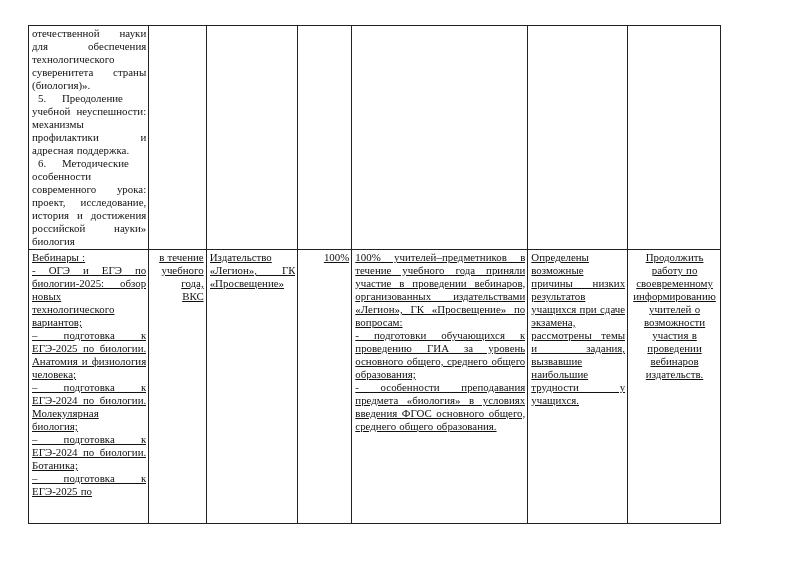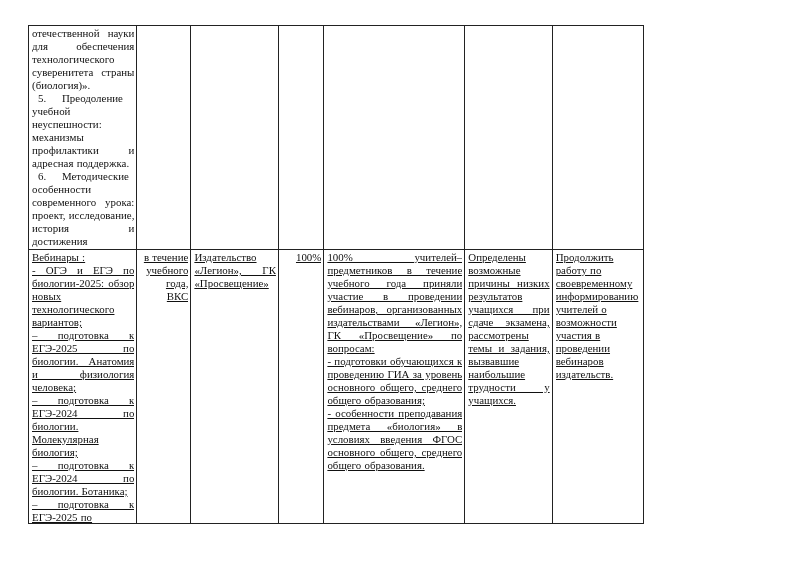--- a/index.html
+++ b/index.html
@@ -2,21 +2,21 @@
 <html><head>
 <meta charset="utf-8">
 <style>
   html, body {
     margin: 0;
     padding: 0;
     background: #ffffff;
   }
   .page {
     position: relative;
-    width: 644px;
+    width: 721px;
     height: 566px;
     background: #ffffff;
     overflow: hidden;
     font-family: "Liberation Serif", "DejaVu Serif", serif;
     color: #111111;
   }
   table.doc {
     position: absolute;
     left: 28px;
     top: 25px;
@@ -36,21 +36,21 @@
   .row2 .clip { height: 272px; text-decoration: underline; }
   table.doc p {
     margin: 0;
     padding: 0;
     text-align: justify;
     word-spacing: 0.5px;
   }
   td.c2 { padding-left: 6px; padding-right: 6px; }
   td.c2 p, td.c4 p { text-align: right; }
   td.c7 { padding-left: 2px; padding-right: 1px; }
-  td.c7 p { text-align: left; }
+  td.c7 p { text-align: center; }
   p.numbered { text-indent: 3px; }
   .num { display: inline-block; width: 27px; }
 </style>
 </head>
 <body>
 
 <div class="page">
   <table class="doc">
     <colgroup>
       <col style="width:129px">

